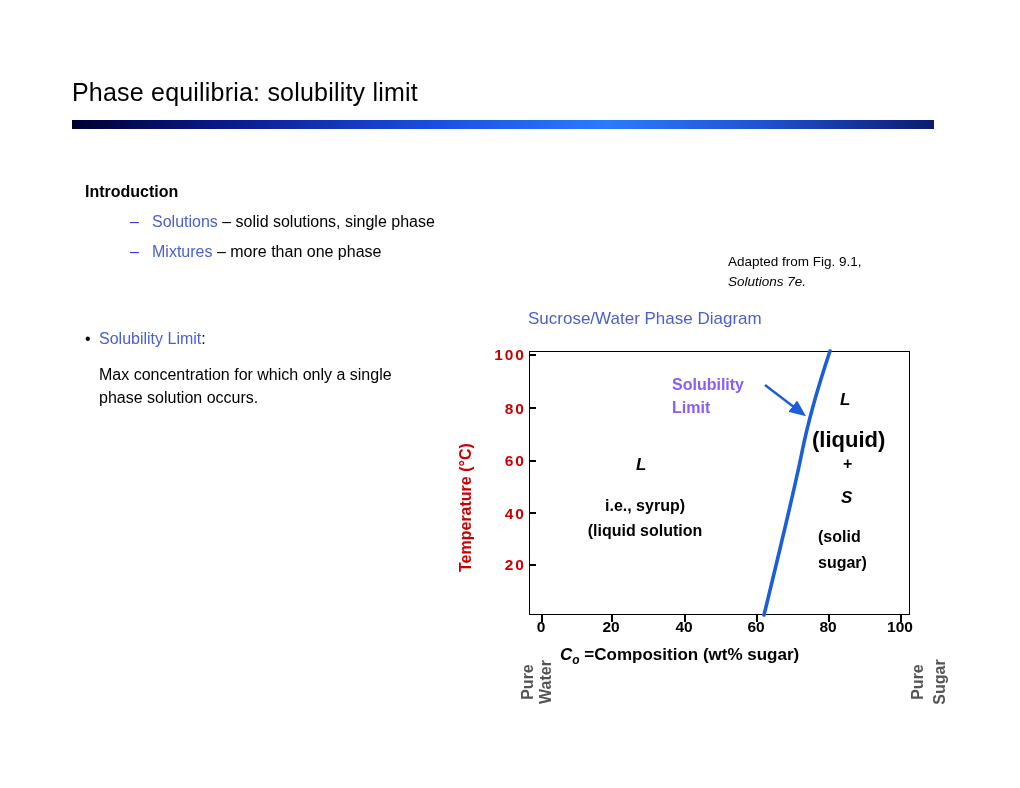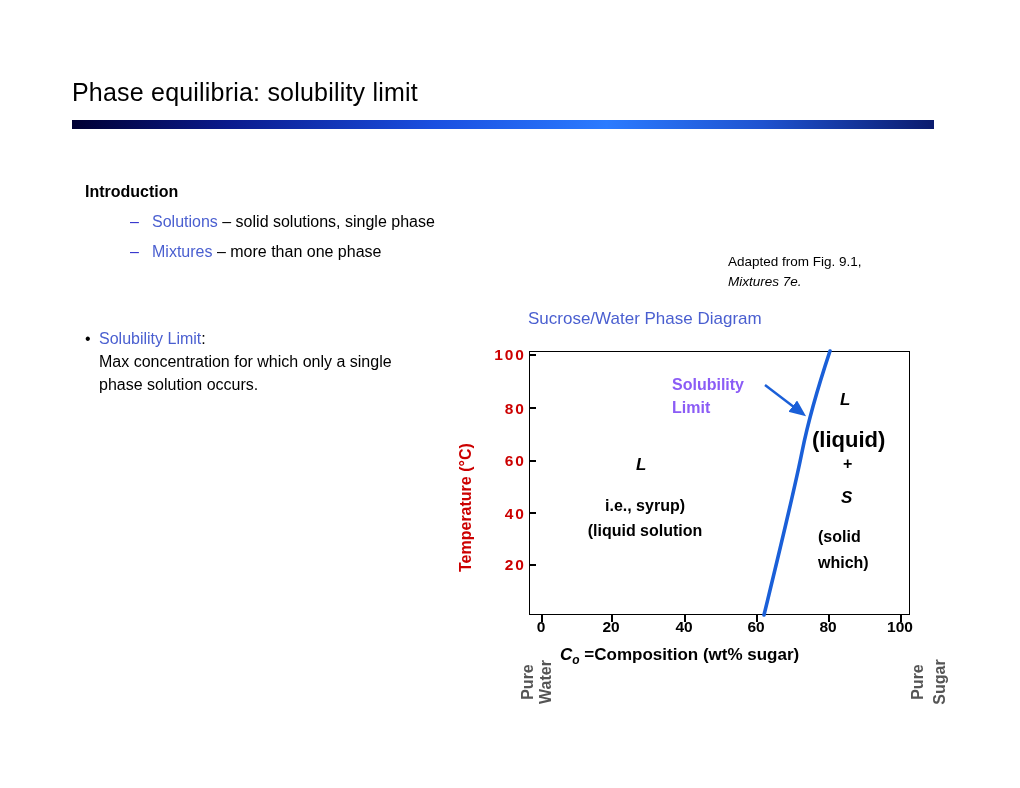--- a/index.html
+++ b/index.html
@@ -81,21 +81,21 @@
     color: #000000;
     display: inline-block;
     width: 14px;
   }
   #bullet-sol .kw {
     color: #4a5fd0;
   }
   #bullet-sol .body {
     display: block;
     margin-left: 14px;
-    margin-top: 0;
+    margin-top: 13px;
   }
 
   
   #credit {
     position: absolute;
     left: 700px;
     top: 252px;
     font-size: 13.5px;
     color: #000000;
     line-height: 1.45;
@@ -349,21 +349,21 @@
     <span class="dash">–</span><span class="kw">Mixtures</span><span> – more than one phase</span>
   </div>
 
   <div id="bullet-sol">
     <span class="bullet">•</span><span class="kw">Solubility Limit</span><span>:</span>
     <span class="body">Max concentration for which only a single phase solution occurs.</span>
   </div>
 
   <div id="credit">
     <div>Adapted from Fig. 9.1,</div>
-    <div class="ital">Mixtures 7e.</div>
+    <div class="ital">Solutions 7e.</div>
   </div>
 
   <div id="chart-title">Sucrose/Water Phase Diagram</div>
 
   <div id="plot-frame"></div>
 
   <div id="ylabel">
     <span id="ylabel-inner">Temperature (°C)</span>
   </div>
 
@@ -439,16 +439,16 @@
     <div>i.e., syrup)</div>
     <div>(liquid solution</div>
   </div>
 
   <div id="ann-L-right">L</div>
   <div id="ann-liquid-paren">(liquid)</div>
   <div id="ann-plus">+</div>
   <div id="ann-S">S</div>
   <div id="ann-solid-sugar">
     <div>(solid</div>
-    <div>which)</div>
+    <div>sugar)</div>
   </div>
 
 </div>
 
 </body></html>

